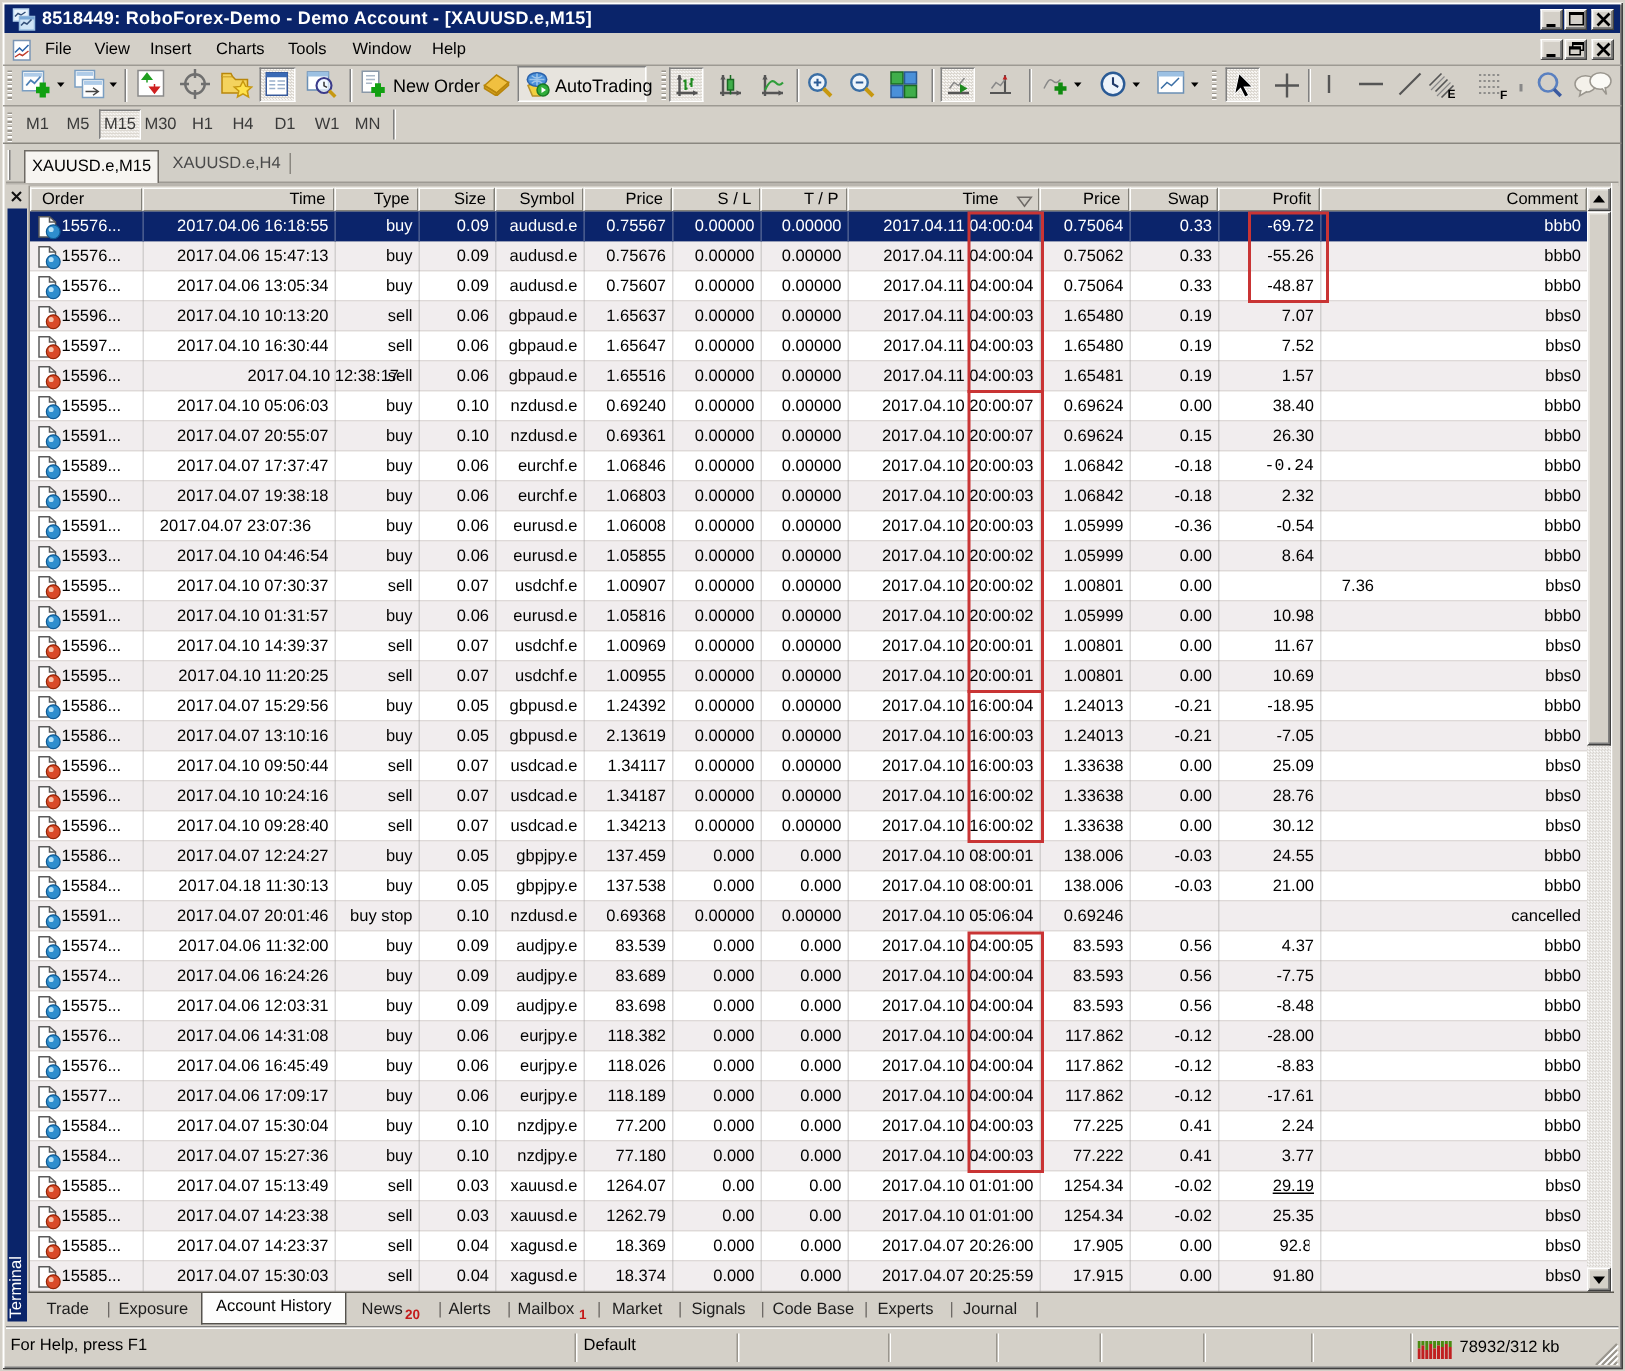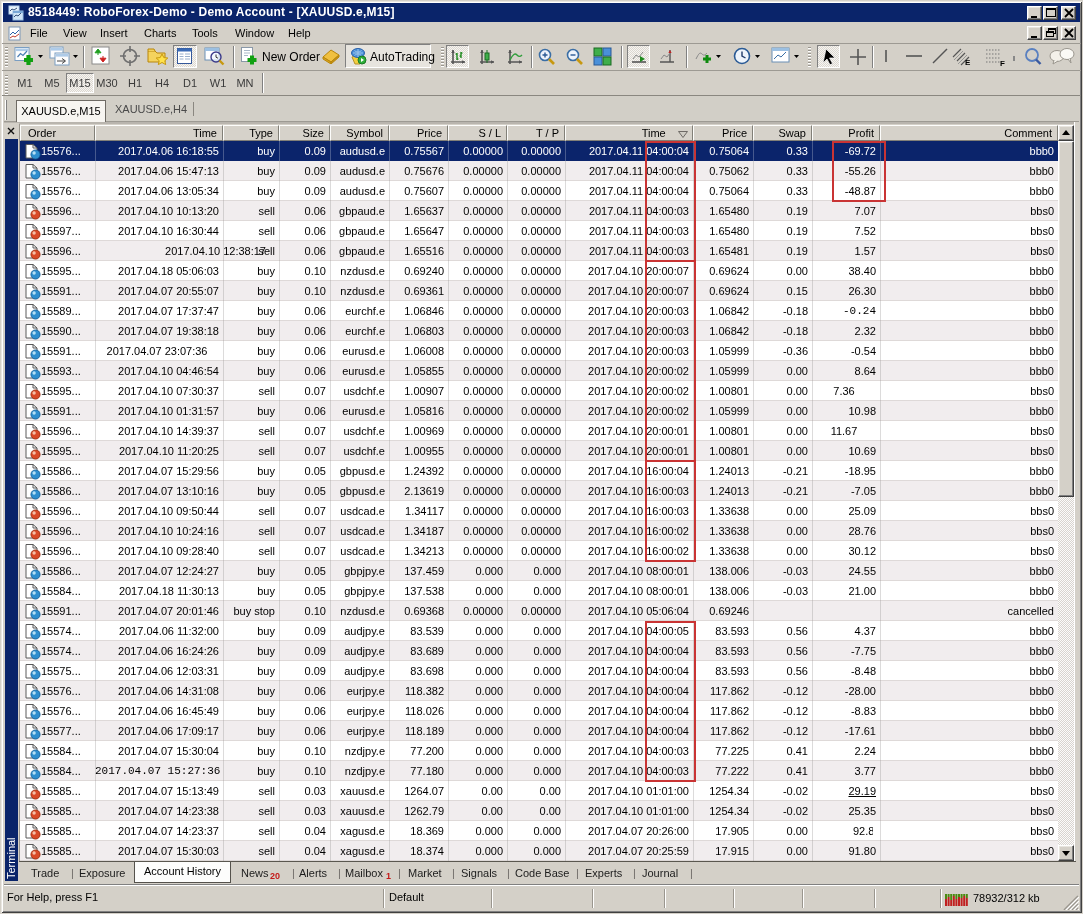--- a/index.html
+++ b/index.html
@@ -435,21 +435,21 @@
     <div class="cell" style="left:860px;width:178px;">bbs0</div>
   </div>
 <div class="row w" style="top:261px">
     <svg class="dic" width="15" height="16" viewBox="0 0 16 17">
       <path d="M1.5 1.5h7L12.5 5v10h-11z" fill="#fff" stroke="#5a5a5a"></path>
       <path d="M8.5 1.5V5h4" fill="none" stroke="#5a5a5a"></path>
       <circle cx="11" cy="11.5" r="4.6" fill="#2e8ece" stroke="#0f5a94" stroke-width=".8"></circle>
       <circle cx="9.6" cy="10" r="1.7" fill="#b5e0f5"></circle>
     </svg>
     <div class="cell" style="left:0px;width:75px;text-align:left;padding-left:21px;">15595...</div>
-    <div class="cell" style="left:75px;width:128px;">2017.04.18 05:06:03</div>
+    <div class="cell" style="left:75px;width:128px;">2017.04.10 05:06:03</div>
     <div class="cell" style="left:203px;width:56px;">buy</div>
     <div class="cell" style="left:259px;width:51px;">0.10</div>
     <div class="cell" style="left:310px;width:59px;">nzdusd.e</div>
     <div class="cell" style="left:369px;width:59px;">0.69240</div>
     <div class="cell" style="left:428px;width:59px;">0.00000</div>
     <div class="cell" style="left:487px;width:58px;">0.00000</div>
     <div class="cell" style="left:545px;width:128px;">2017.04.10 20:00:07</div>
     <div class="cell" style="left:673px;width:60px;">0.69624</div>
     <div class="cell" style="left:733px;width:59px;">0.00</div>
     <div class="cell" style="left:792px;width:68px;">38.40</div>
@@ -571,21 +571,21 @@
     <div class="cell" style="left:75px;width:128px;">2017.04.10 07:30:37</div>
     <div class="cell" style="left:203px;width:56px;">sell</div>
     <div class="cell" style="left:259px;width:51px;">0.07</div>
     <div class="cell" style="left:310px;width:59px;">usdchf.e</div>
     <div class="cell" style="left:369px;width:59px;">1.00907</div>
     <div class="cell" style="left:428px;width:59px;">0.00000</div>
     <div class="cell" style="left:487px;width:58px;">0.00000</div>
     <div class="cell" style="left:545px;width:128px;">2017.04.10 20:00:02</div>
     <div class="cell" style="left:673px;width:60px;">1.00801</div>
     <div class="cell" style="left:733px;width:59px;">0.00</div>
-    <div class="cell" style="left:792px;width:68px;text-align:center;">7.36</div>
+    <div class="cell" style="left:832px;width:68px;">7.36</div>
     <div class="cell" style="left:860px;width:178px;">bbs0</div>
   </div>
 <div class="row g" style="top:401px">
     <svg class="dic" width="15" height="16" viewBox="0 0 16 17">
       <path d="M1.5 1.5h7L12.5 5v10h-11z" fill="#fff" stroke="#5a5a5a"></path>
       <path d="M8.5 1.5V5h4" fill="none" stroke="#5a5a5a"></path>
       <circle cx="11" cy="11.5" r="4.6" fill="#2e8ece" stroke="#0f5a94" stroke-width=".8"></circle>
       <circle cx="9.6" cy="10" r="1.7" fill="#b5e0f5"></circle>
     </svg>
     <div class="cell" style="left:0px;width:75px;text-align:left;padding-left:21px;">15591...</div>
@@ -613,21 +613,21 @@
     <div class="cell" style="left:75px;width:128px;">2017.04.10 14:39:37</div>
     <div class="cell" style="left:203px;width:56px;">sell</div>
     <div class="cell" style="left:259px;width:51px;">0.07</div>
     <div class="cell" style="left:310px;width:59px;">usdchf.e</div>
     <div class="cell" style="left:369px;width:59px;">1.00969</div>
     <div class="cell" style="left:428px;width:59px;">0.00000</div>
     <div class="cell" style="left:487px;width:58px;">0.00000</div>
     <div class="cell" style="left:545px;width:128px;">2017.04.10 20:00:01</div>
     <div class="cell" style="left:673px;width:60px;">1.00801</div>
     <div class="cell" style="left:733px;width:59px;">0.00</div>
-    <div class="cell" style="left:792px;width:68px;text-align:center;">11.67</div>
+    <div class="cell" style="left:792px;width:68px;">11.67</div>
     <div class="cell" style="left:860px;width:178px;">bbs0</div>
   </div>
 <div class="row g" style="top:441px">
     <svg class="dic" width="15" height="16" viewBox="0 0 16 17">
       <path d="M1.5 1.5h7L12.5 5v10h-11z" fill="#fff" stroke="#5a5a5a"></path>
       <path d="M8.5 1.5V5h4" fill="none" stroke="#5a5a5a"></path>
       <circle cx="11" cy="11.5" r="4.6" fill="#d94a28" stroke="#952505" stroke-width=".8"></circle>
       <circle cx="9.6" cy="10" r="1.7" fill="#f5c0a8"></circle>
     </svg>
     <div class="cell" style="left:0px;width:75px;text-align:left;padding-left:21px;">15595...</div>
@@ -960,21 +960,21 @@
     <div class="cell" style="left:860px;width:178px;">bbb0</div>
   </div>
 <div class="row g" style="top:761px">
     <svg class="dic" width="15" height="16" viewBox="0 0 16 17">
       <path d="M1.5 1.5h7L12.5 5v10h-11z" fill="#fff" stroke="#5a5a5a"></path>
       <path d="M8.5 1.5V5h4" fill="none" stroke="#5a5a5a"></path>
       <circle cx="11" cy="11.5" r="4.6" fill="#2e8ece" stroke="#0f5a94" stroke-width=".8"></circle>
       <circle cx="9.6" cy="10" r="1.7" fill="#b5e0f5"></circle>
     </svg>
     <div class="cell" style="left:0px;width:75px;text-align:left;padding-left:21px;">15584...</div>
-    <div class="cell" style="left:75px;width:128px;font-family:Liberation Mono, monospace;">2017.04.07 15:27:36</div>
+    <div class="cell" style="left:75px;width:128px;">2017.04.07 15:27:36</div>
     <div class="cell" style="left:203px;width:56px;">buy</div>
     <div class="cell" style="left:259px;width:51px;">0.10</div>
     <div class="cell" style="left:310px;width:59px;">nzdjpy.e</div>
     <div class="cell" style="left:369px;width:59px;">77.180</div>
     <div class="cell" style="left:428px;width:59px;">0.000</div>
     <div class="cell" style="left:487px;width:58px;">0.000</div>
     <div class="cell" style="left:545px;width:128px;">2017.04.10 04:00:03</div>
     <div class="cell" style="left:673px;width:60px;">77.222</div>
     <div class="cell" style="left:733px;width:59px;">0.41</div>
     <div class="cell" style="left:792px;width:68px;">3.77</div>

